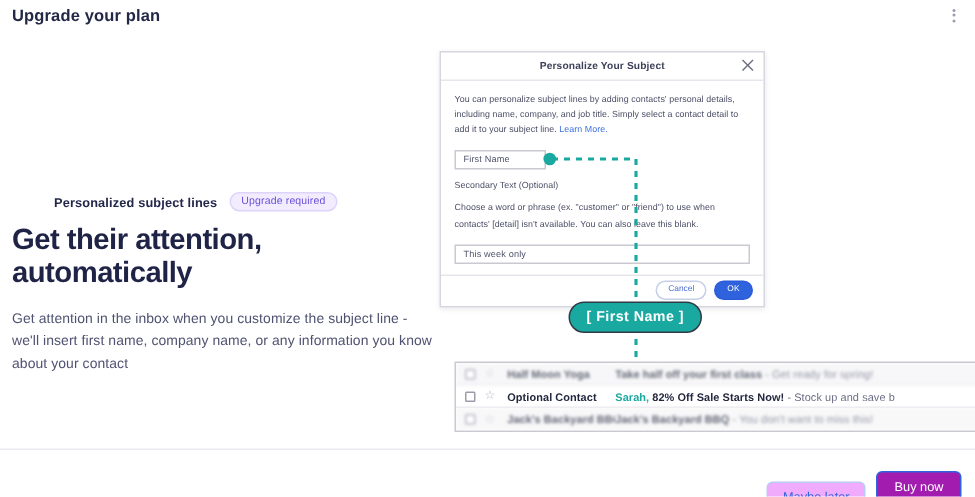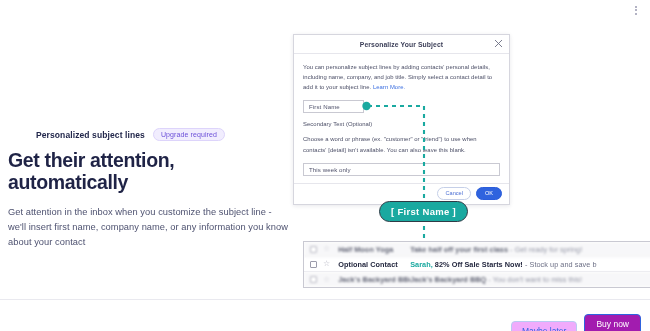--- a/index.html
+++ b/index.html
@@ -334,20 +334,21 @@
     padding: 5px 11px;
     line-height: 1;
     cursor: pointer;
     font-weight: normal;
   }
 </style>
 </head>
 <body>
 
 <div class="topbar">
+  <div class="topbar-title">Upgrade your plan</div>
   <div class="kebab-icon">
     <span></span>
     <span></span>
     <span></span>
   </div>
 </div>
 
 <div class="promo">
   <div class="promo-eyebrow-row">
     <div class="promo-eyebrow">Personalized subject lines</div>

